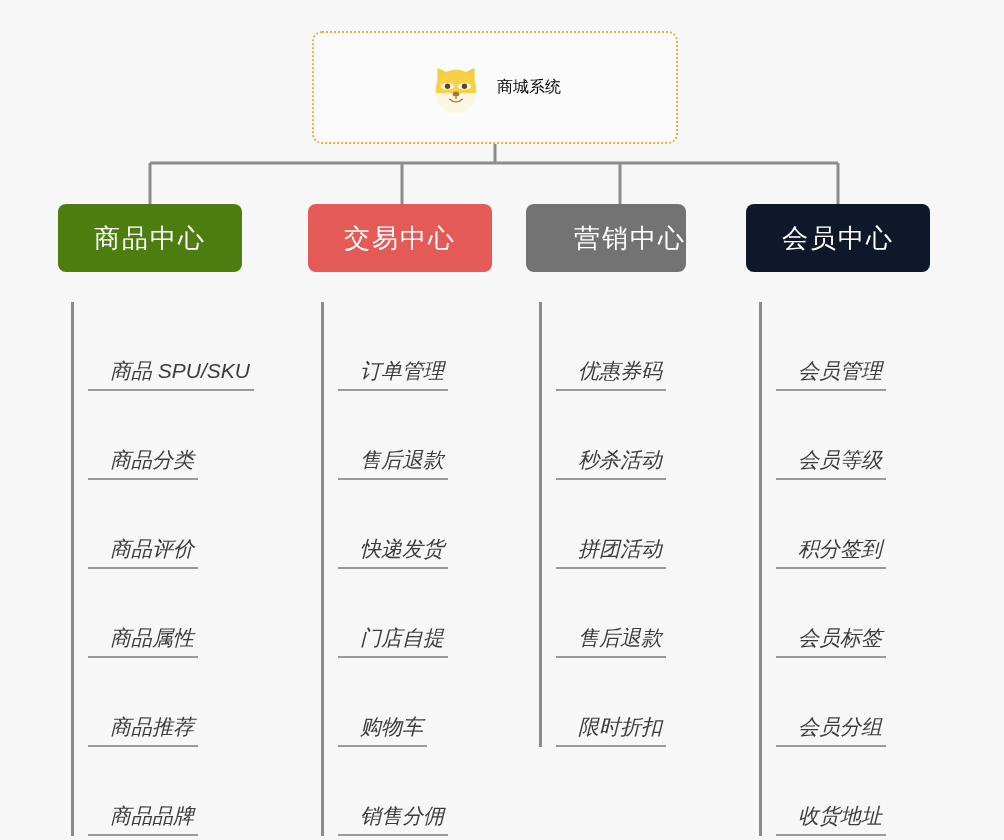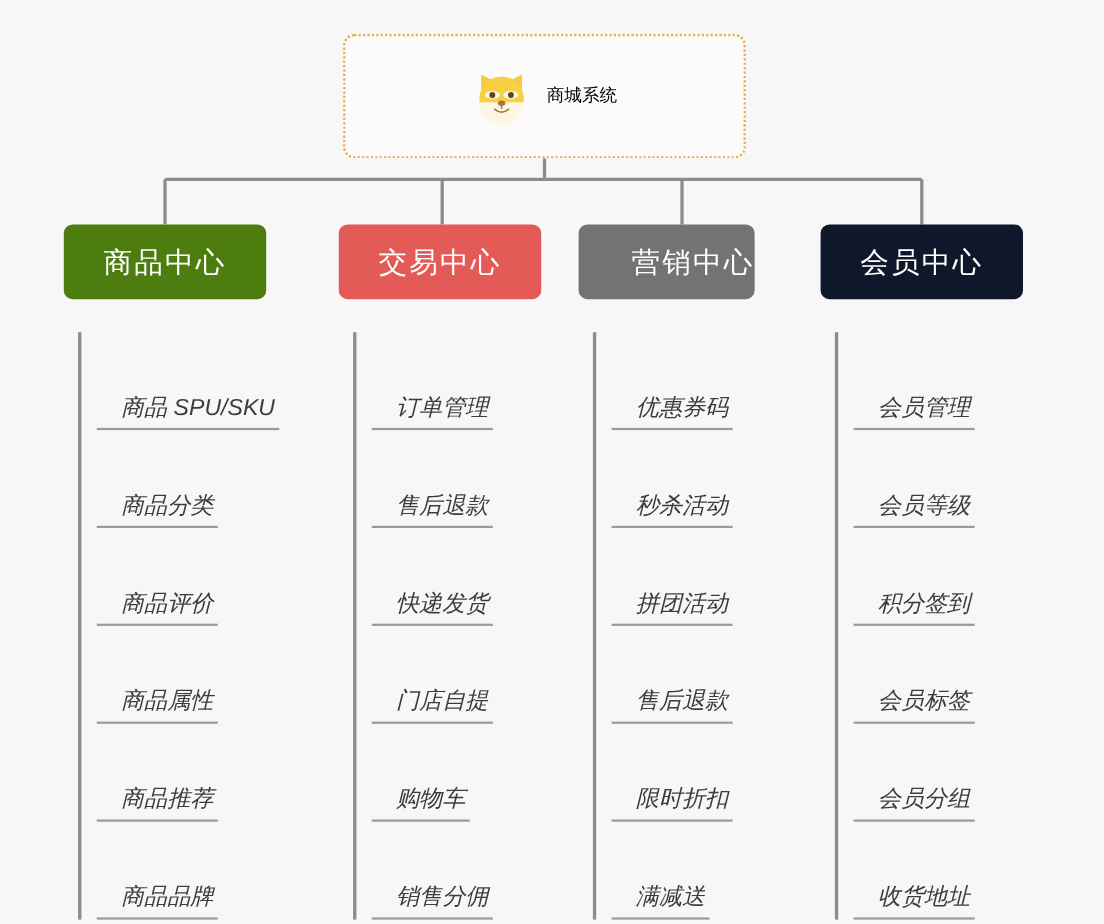--- a/index.html
+++ b/index.html
@@ -203,23 +203,20 @@
       </div>
       <div class="leaf-item">
         <span class="leaf-label">拼团活动</span>
       </div>
       <div class="leaf-item">
         <span class="leaf-label">售后退款</span>
       </div>
       <div class="leaf-item">
         <span class="leaf-label">限时折扣</span>
       </div>
-      <div class="leaf-item">
-        <span class="leaf-label">满减送</span>
-      </div>
     </div>
   </div>
 
   <div class="column" style="left:746px; width:184px;">
     <div class="cat-box" style="background:#0f172a; width:184px;">
       <span>会员中心</span>
     </div>
     <div class="leaf-list" style="margin-left:13px;">
       <div class="leaf-item">
         <span class="leaf-label">会员管理</span>

